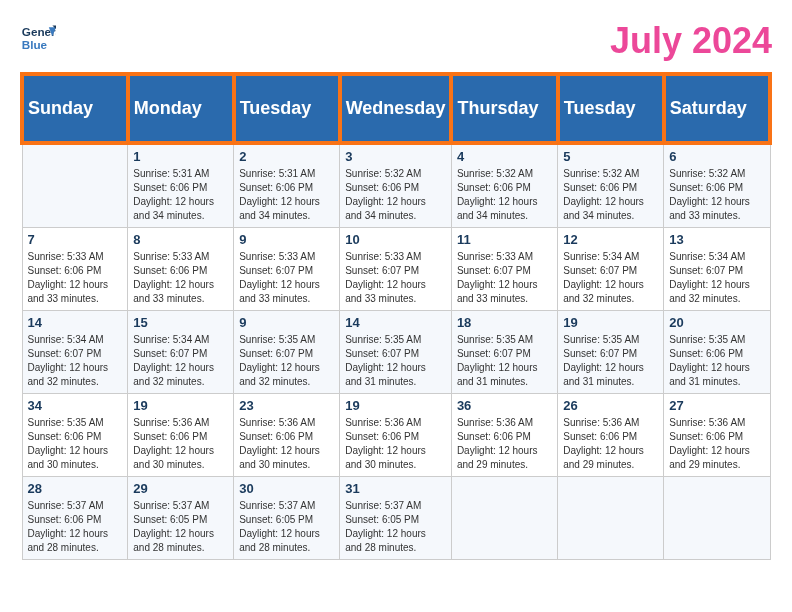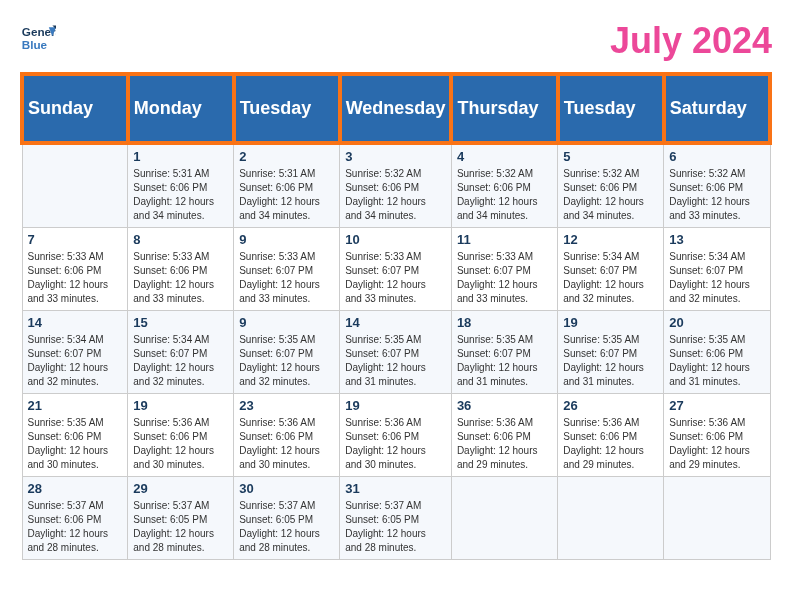--- a/index.html
+++ b/index.html
@@ -252,21 +252,21 @@
         <td>
           <span class="day-num">20</span>
           <div class="day-info" style="white-space: pre-line;">Sunrise: 5:35 AM
 Sunset: 6:06 PM
 Daylight: 12 hours
 and 31 minutes.</div>
         </td>
       </tr>
       <tr>
         <td>
-          <span class="day-num">21</span>
+          <span class="day-num">34</span>
           <div class="day-info" style="white-space: pre-line;">Sunrise: 5:35 AM
 Sunset: 6:06 PM
 Daylight: 12 hours
 and 30 minutes.</div>
         </td>
         <td>
           <span class="day-num">19</span>
           <div class="day-info" style="white-space: pre-line;">Sunrise: 5:36 AM
 Sunset: 6:06 PM
 Daylight: 12 hours

